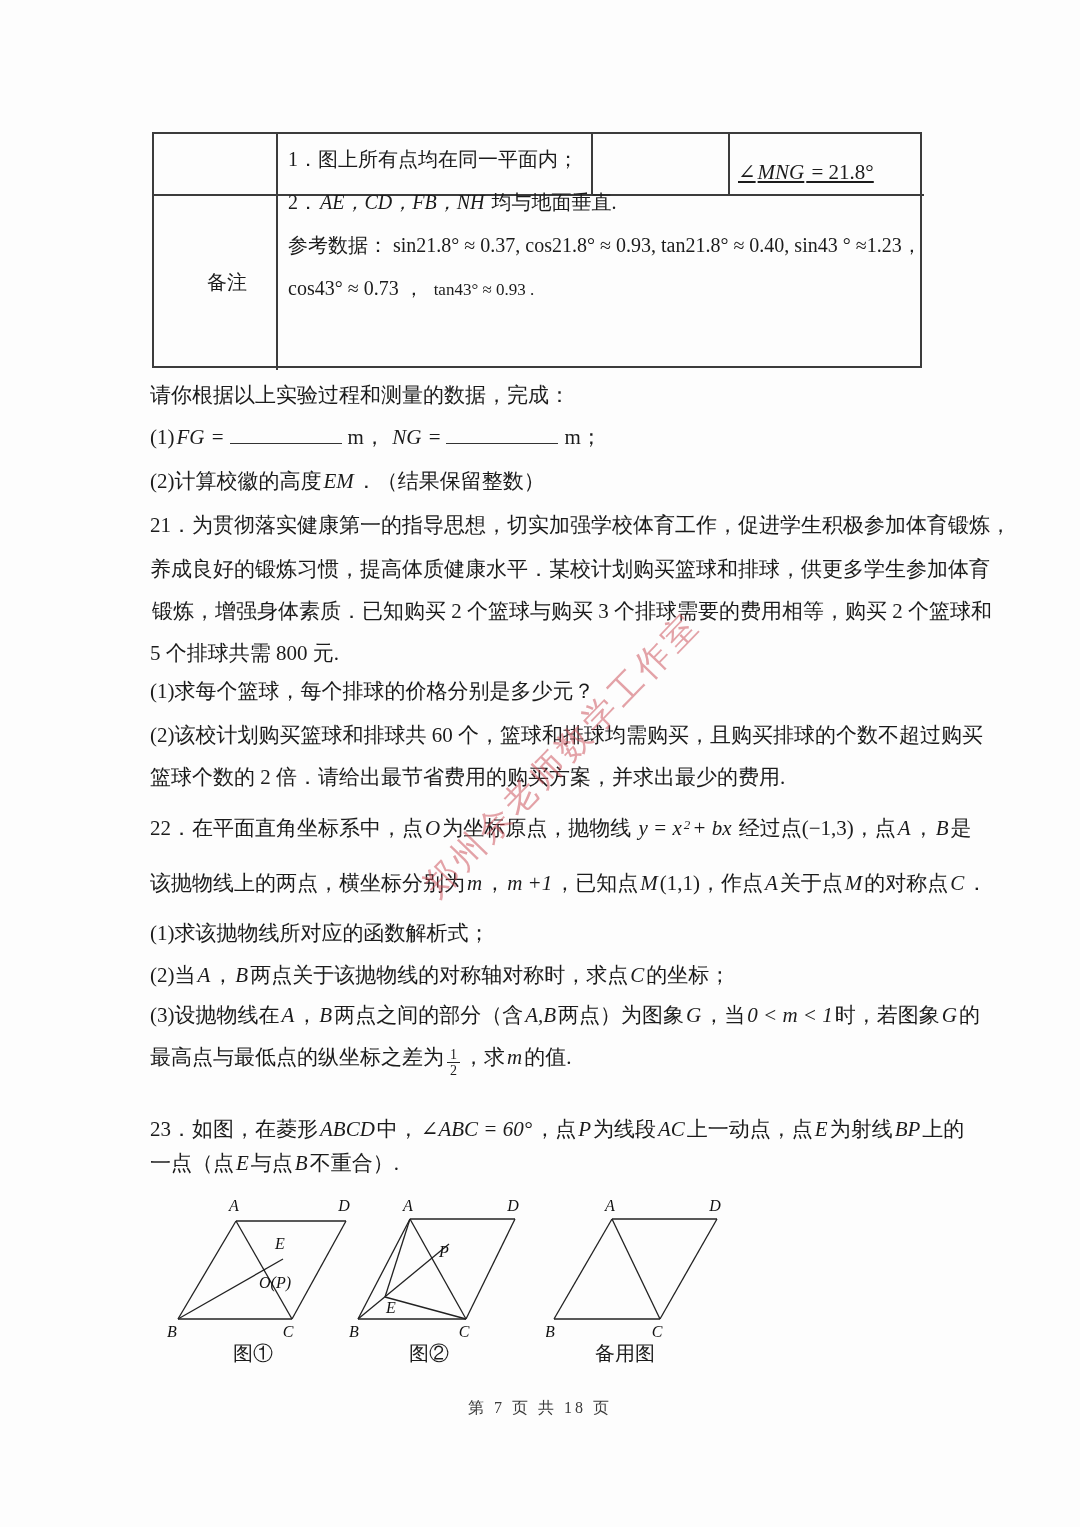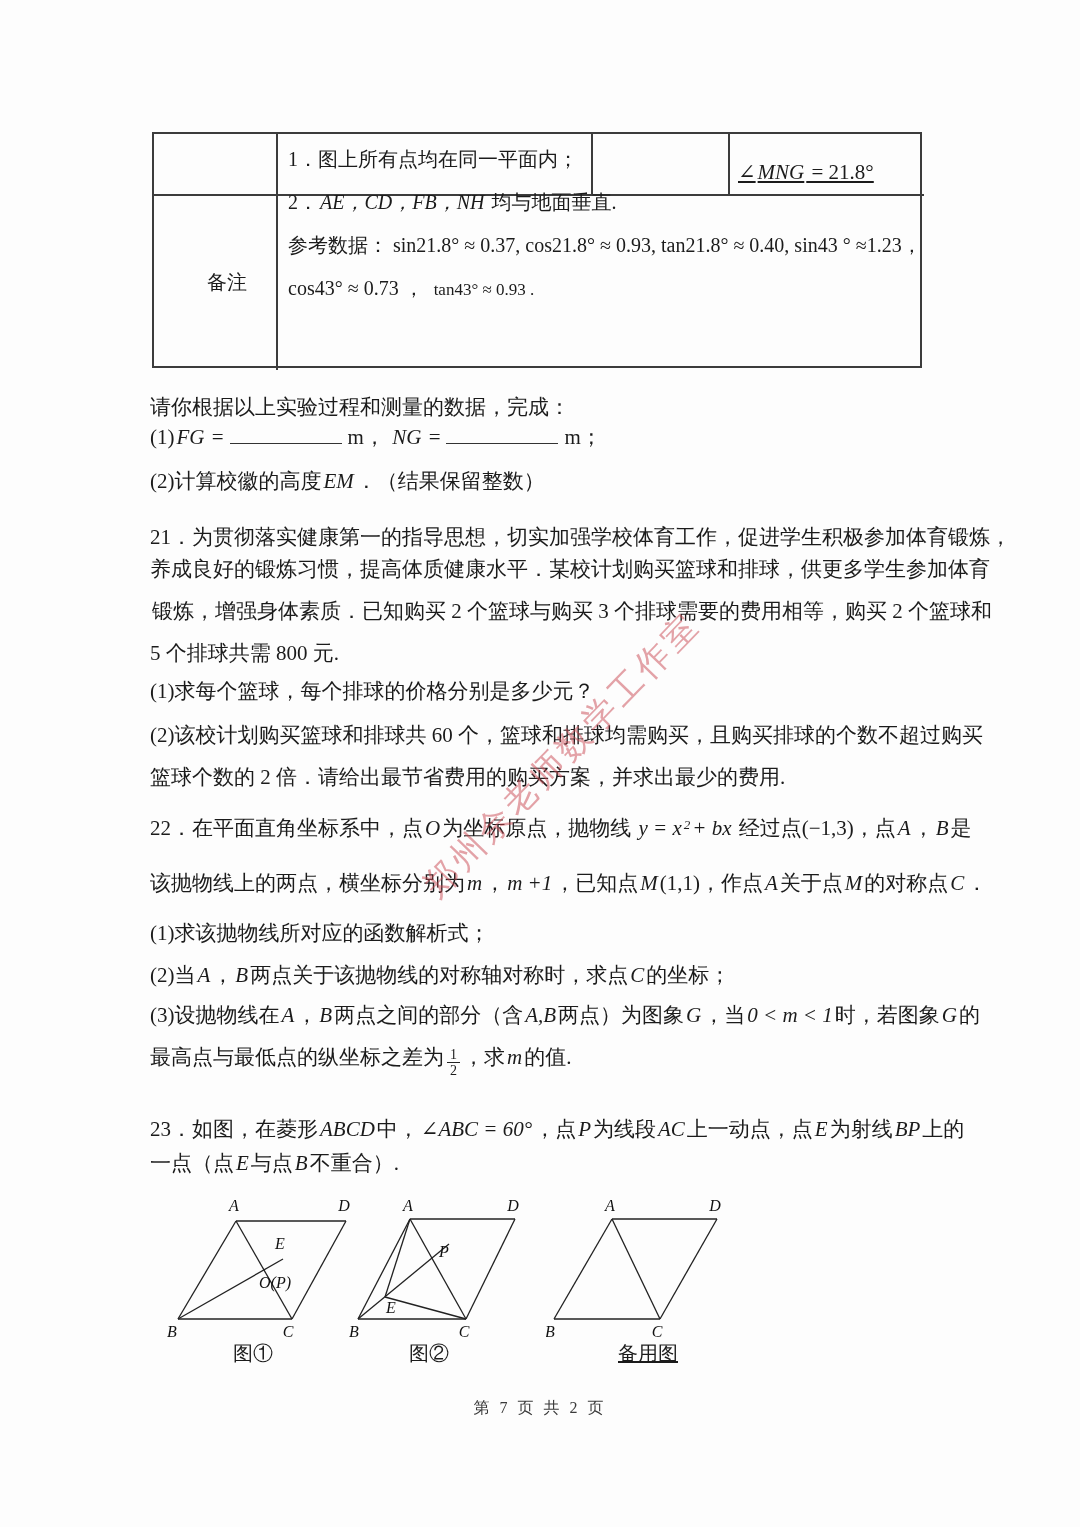--- a/index.html
+++ b/index.html
@@ -52,31 +52,31 @@
     <div class="remark">
         <span>备注</span>
       </div>
 
     <div class="note" style="top:12px;">1．图上所有点均在同一平面内；</div>
     <div class="note" style="top:55px;"><span>2．</span><span class="it">AE，CD，FB，NH</span><span> 均与地面垂直.</span></div>
     <div class="note" style="top:98px;"><span>参考数据：</span> <span>sin21.8° ≈ 0.37, cos21.8° ≈ 0.93, tan21.8° ≈ 0.40, sin43 ° ≈1.23，</span></div>
     <div class="note" style="top:141px;"><span>cos43° ≈ 0.73 ，</span>&nbsp;&nbsp;<span class="small">tan43° ≈ 0.93 .</span></div>
   </div>
 
-  <div class="ln" style="left:150px;top:382px;margin-top:12px;">请你根据以上实验过程和测量的数据，完成：</div>
+  <div class="ln" style="left:150px;top:382px;">请你根据以上实验过程和测量的数据，完成：</div>
 
   <div class="ln" style="left:150px;top:424px;">
     <span>(1)</span><span class="it">FG</span><span> =</span><span class="blank"></span><span>m，</span>&nbsp;<span class="it">NG</span><span> =</span><span class="blank"></span><span>m；</span>
   </div>
 
   <div class="ln" style="left:150px;top:468px;">
     <span>(2)计算校徽的高度</span><span class="it">EM</span><span>．（结果保留整数）</span>
   </div>
 
-  <div class="ln" style="left:150px;top:524px;">21．为贯彻落实健康第一的指导思想，切实加强学校体育工作，促进学生积极参加体育锻炼，</div>
+  <div class="ln" style="left:150px;top:512px;">21．为贯彻落实健康第一的指导思想，切实加强学校体育工作，促进学生积极参加体育锻炼，</div>
   <div class="ln" style="left:150px;top:556px;">养成良好的锻炼习惯，提高体质健康水平．某校计划购买篮球和排球，供更多学生参加体育</div>
   <div class="ln" style="left:152px;top:598px;">锻炼，增强身体素质．已知购买 2 个篮球与购买 3 个排球需要的费用相等，购买 2 个篮球和</div>
   <div class="ln" style="left:150px;top:640px;">5 个排球共需 800 元.</div>
   <div class="ln" style="left:150px;top:678px;">(1)求每个篮球，每个排球的价格分别是多少元？</div>
   <div class="ln" style="left:150px;top:722px;">(2)该校计划购买篮球和排球共 60 个，篮球和排球均需购买，且购买排球的个数不超过购买</div>
   <div class="ln" style="left:150px;top:764px;">篮球个数的 2 倍．请给出最节省费用的购买方案，并求出最少的费用.</div>
 
   <div class="ln" style="left:150px;top:815px;">
     <span>22．在平面直角坐标系中，点</span><span class="it">O</span><span>为坐标原点，抛物线</span>
     <span class="it">y = x</span><span class="sup">2</span><span class="it">+ bx</span>
@@ -142,19 +142,19 @@
     <line x1="8" y1="126" x2="66" y2="26"></line>
     <line x1="66" y1="26" x2="114" y2="126"></line>
     <text x="64" y="18" text-anchor="middle">A</text>
     <text x="169" y="18" text-anchor="middle">D</text>
     <text x="4" y="144" text-anchor="middle">B</text>
     <text x="111" y="144" text-anchor="middle">C</text>
   </svg>
 
   <div class="caption" style="left:213px;width:80px;">图①</div>
   <div class="caption" style="left:389px;width:80px;">图②</div>
-  <div class="caption" style="left:598px;width:100px;text-decoration:underline;">备用图</div>
+  <div class="caption" style="left:575px;width:100px;">备用图</div>
 
   <div class="watermark">郑州佘老师数学工作室</div>
 
-  <div class="footer">第 7 页 共 2 页</div>
+  <div class="footer">第 7 页 共 18 页</div>
 
 </div>
 
 </body></html>

